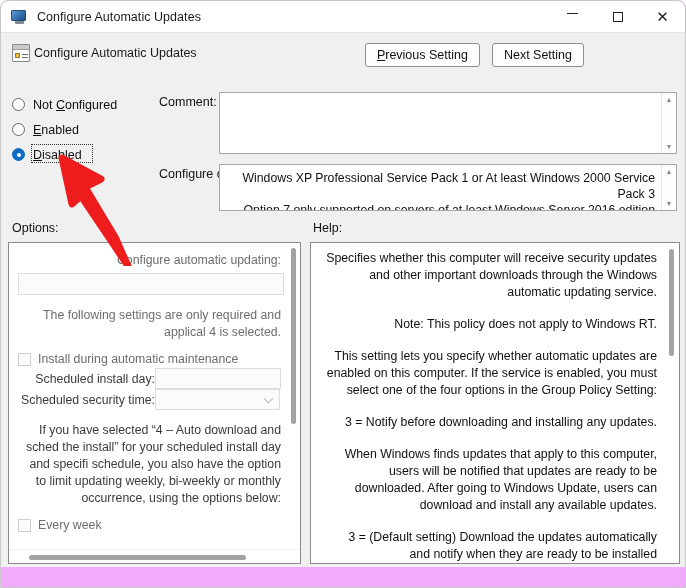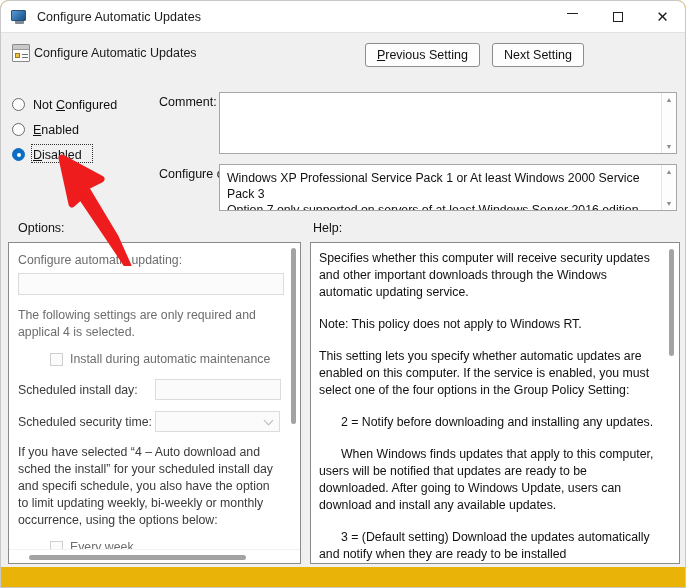--- a/index.html
+++ b/index.html
@@ -6,24 +6,25 @@
   html, body {
     margin: 0; padding: 0;
     width: 686px; height: 588px;
     background: #ffffff;
     font-family: "Liberation Sans", sans-serif;
     overflow: hidden;
   }
   .window {
     position: relative;
     width: 686px; height: 588px;
-    background: #eab308;
+    background: #f0abfc;
     border: 1px solid #c8c8c8;
     border-radius: 8px 8px 0 0;
     overflow: hidden;
+    text-align: right;
   }
 
   
   .titlebar {
     height: 31px;
     background: #ffffff;
     display: flex;
     align-items: center;
     position: relative;
     border-radius: 7px 7px 0 0;
@@ -202,21 +203,21 @@
   }
   .box-comment { left: 218px; top: 9px; width: 458px; height: 62px; }
   .box-supported { left: 218px; top: 81px; width: 458px; height: 47px; }
 
   
   .section-labels { position: relative; height: 28px; background: #f0f0f0; }
   .section-labels .lab {
     position: absolute; top: 7px;
     font-size: 12.5px; color: #111;
   }
-  .lab-options { left: 17px; }
+  .lab-options { left: 11px; }
   .lab-help { left: 312px; }
 
   
   .panels {
     position: relative;
     height: 325px;
     background: #f0f0f0;
   }
   .panel {
     position: absolute;
@@ -250,32 +251,30 @@
   .opt-gap { height: 12px; }
   .opt-para {
     font-size: 12.3px;
     color: #3b3b3b;
     line-height: 17px;
   }
   .opt-para.grey { color: #6d6d6d; }
   .opt-check-row {
     display: flex; align-items: center;
     margin-top: 10px;
-    margin-left: 32px;
   }
   .chk {
     width: 13px; height: 13px;
     border: 1px solid #cfcfcf;
     background: #fbfbfb;
     margin-right: 7px;
     flex: 0 0 auto;
   }
   .opt-row {
     display: flex; align-items: center;
-    margin-top: 11px;
   }
   .opt-row-label {
     font-size: 12.3px; color: #3b3b3b;
     width: 137px; flex: 0 0 auto;
     white-space: nowrap;
   }
   .opt-row-input {
     height: 21px; flex: 1;
     background: #fbfbfb; border: 1px solid #dcdcdc;
   }
@@ -475,21 +474,21 @@
       <div class="opt-hsb">
           <div class="thumb"></div>
         </div>
     </div>
 
     <div class="panel panel-help">
       <div class="help-inner">
         <p class="help-p">Specifies whether this computer will receive security updates and other important downloads through the Windows automatic updating service.</p>
         <p class="help-p">Note: This policy does not apply to Windows RT.</p>
         <p class="help-p">This setting lets you specify whether automatic updates are enabled on this computer. If the service is enabled, you must select one of the four options in the Group Policy Setting:</p>
-        <p class="help-p indent">2 = Notify before downloading and installing any updates.</p>
+        <p class="help-p indent">3 = Notify before downloading and installing any updates.</p>
         <p class="help-p indent">When Windows finds updates that apply to this computer, users will be notified that updates are ready to be downloaded. After going to Windows Update, users can download and install any available updates.</p>
         <p class="help-p indent">3 = (Default setting) Download the updates automatically and notify when they are ready to be installed</p>
 
       </div>
       <div class="help-vsb">
           <div class="thumb"></div>
         </div>
     </div>
   </div>
 

